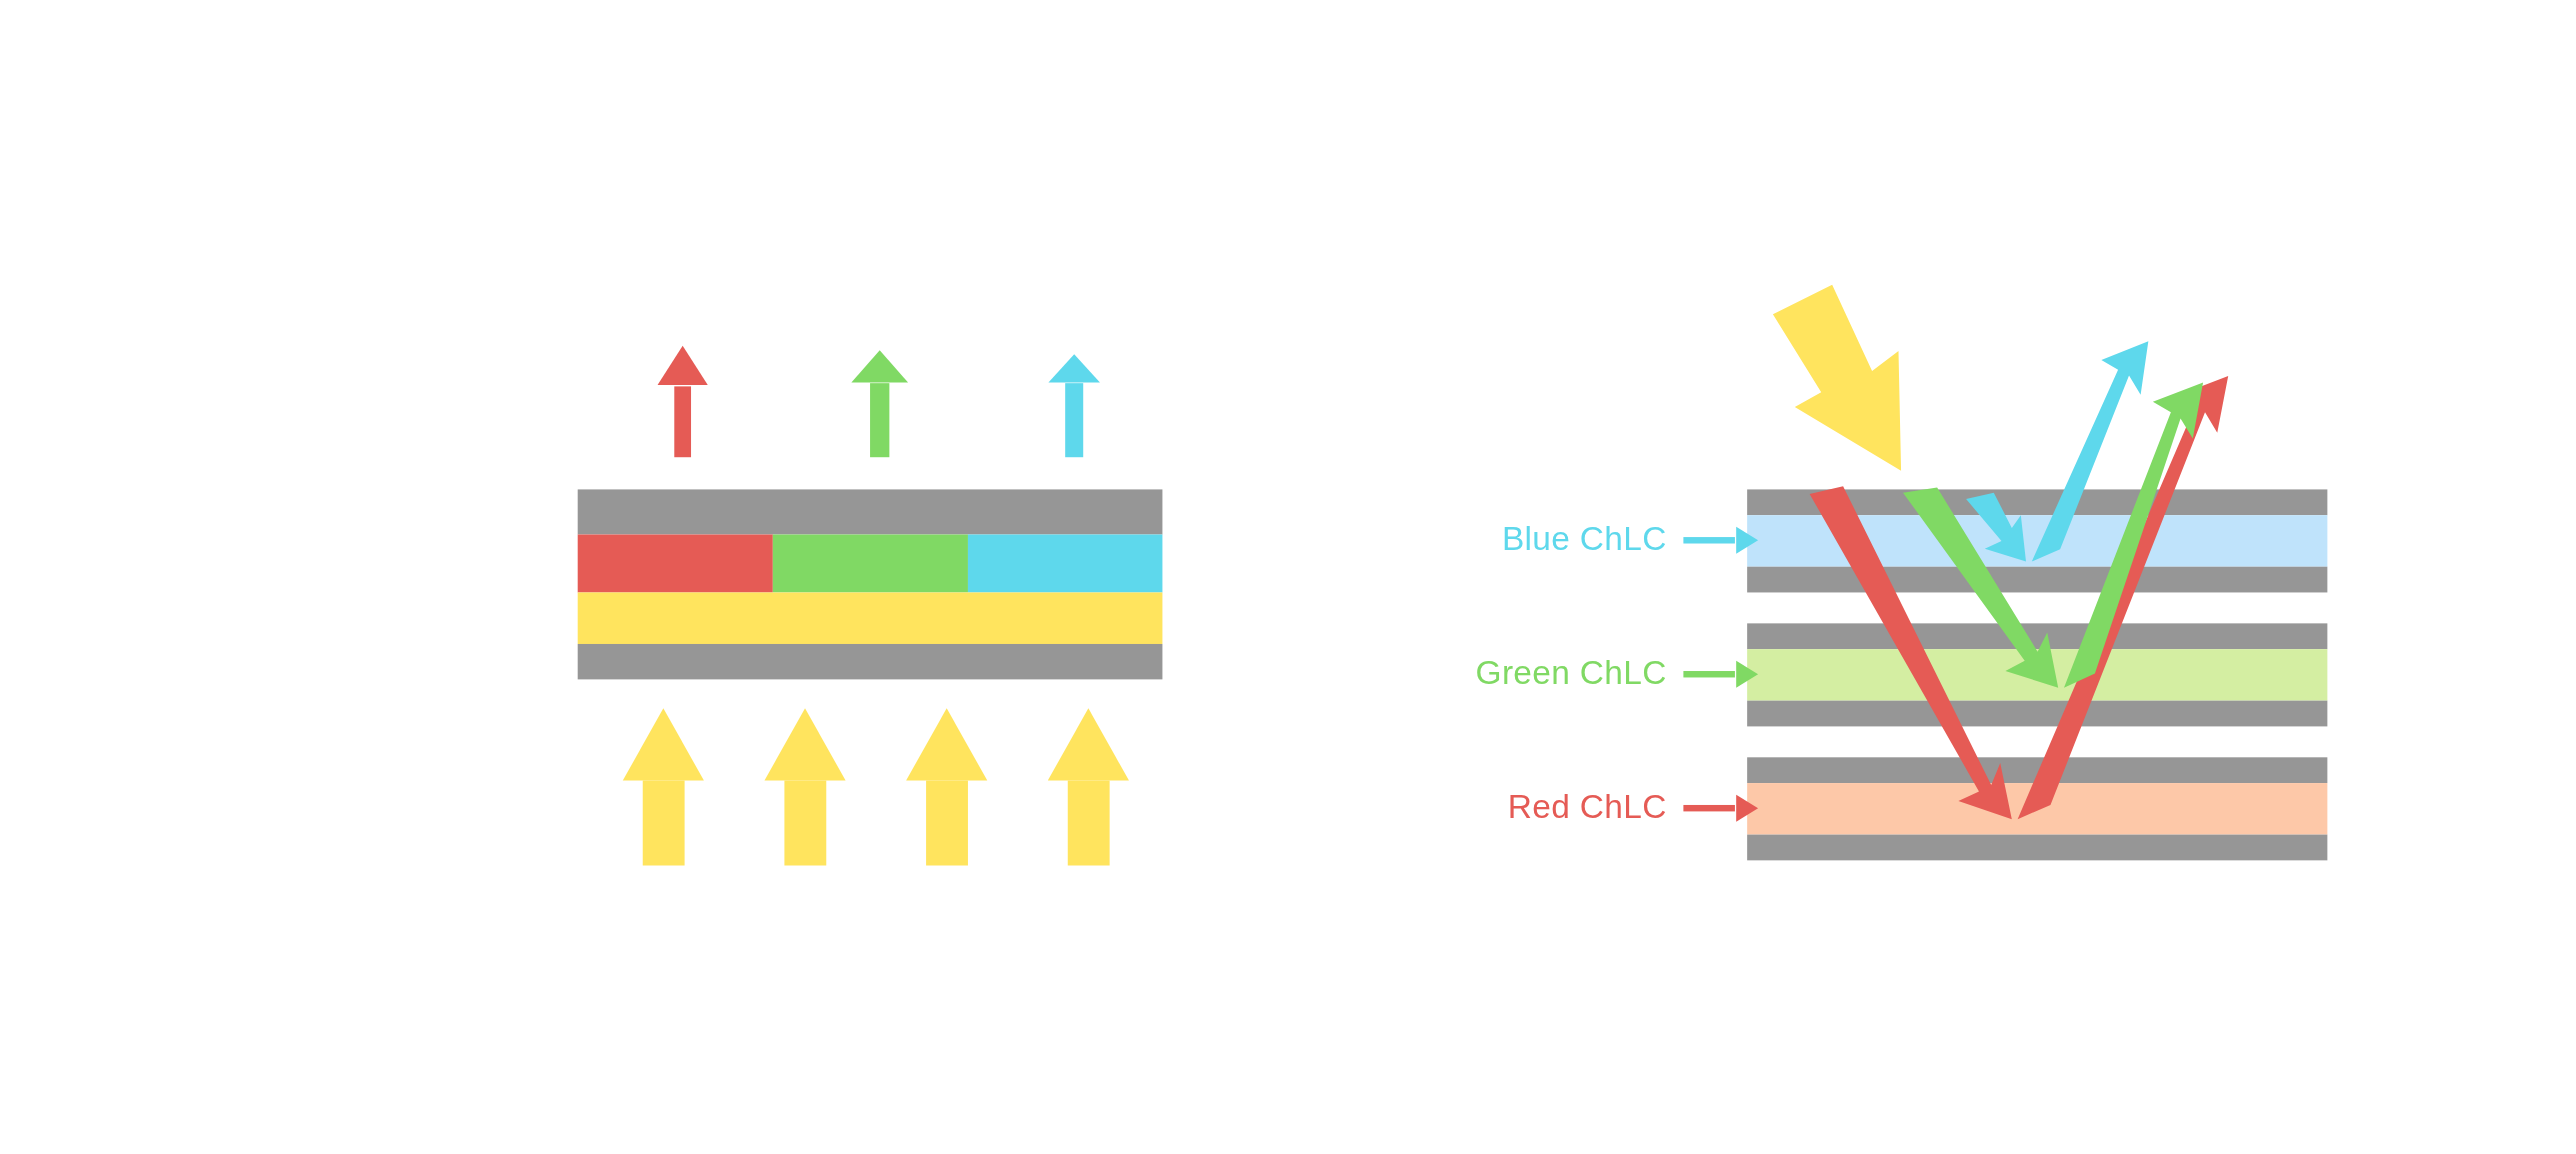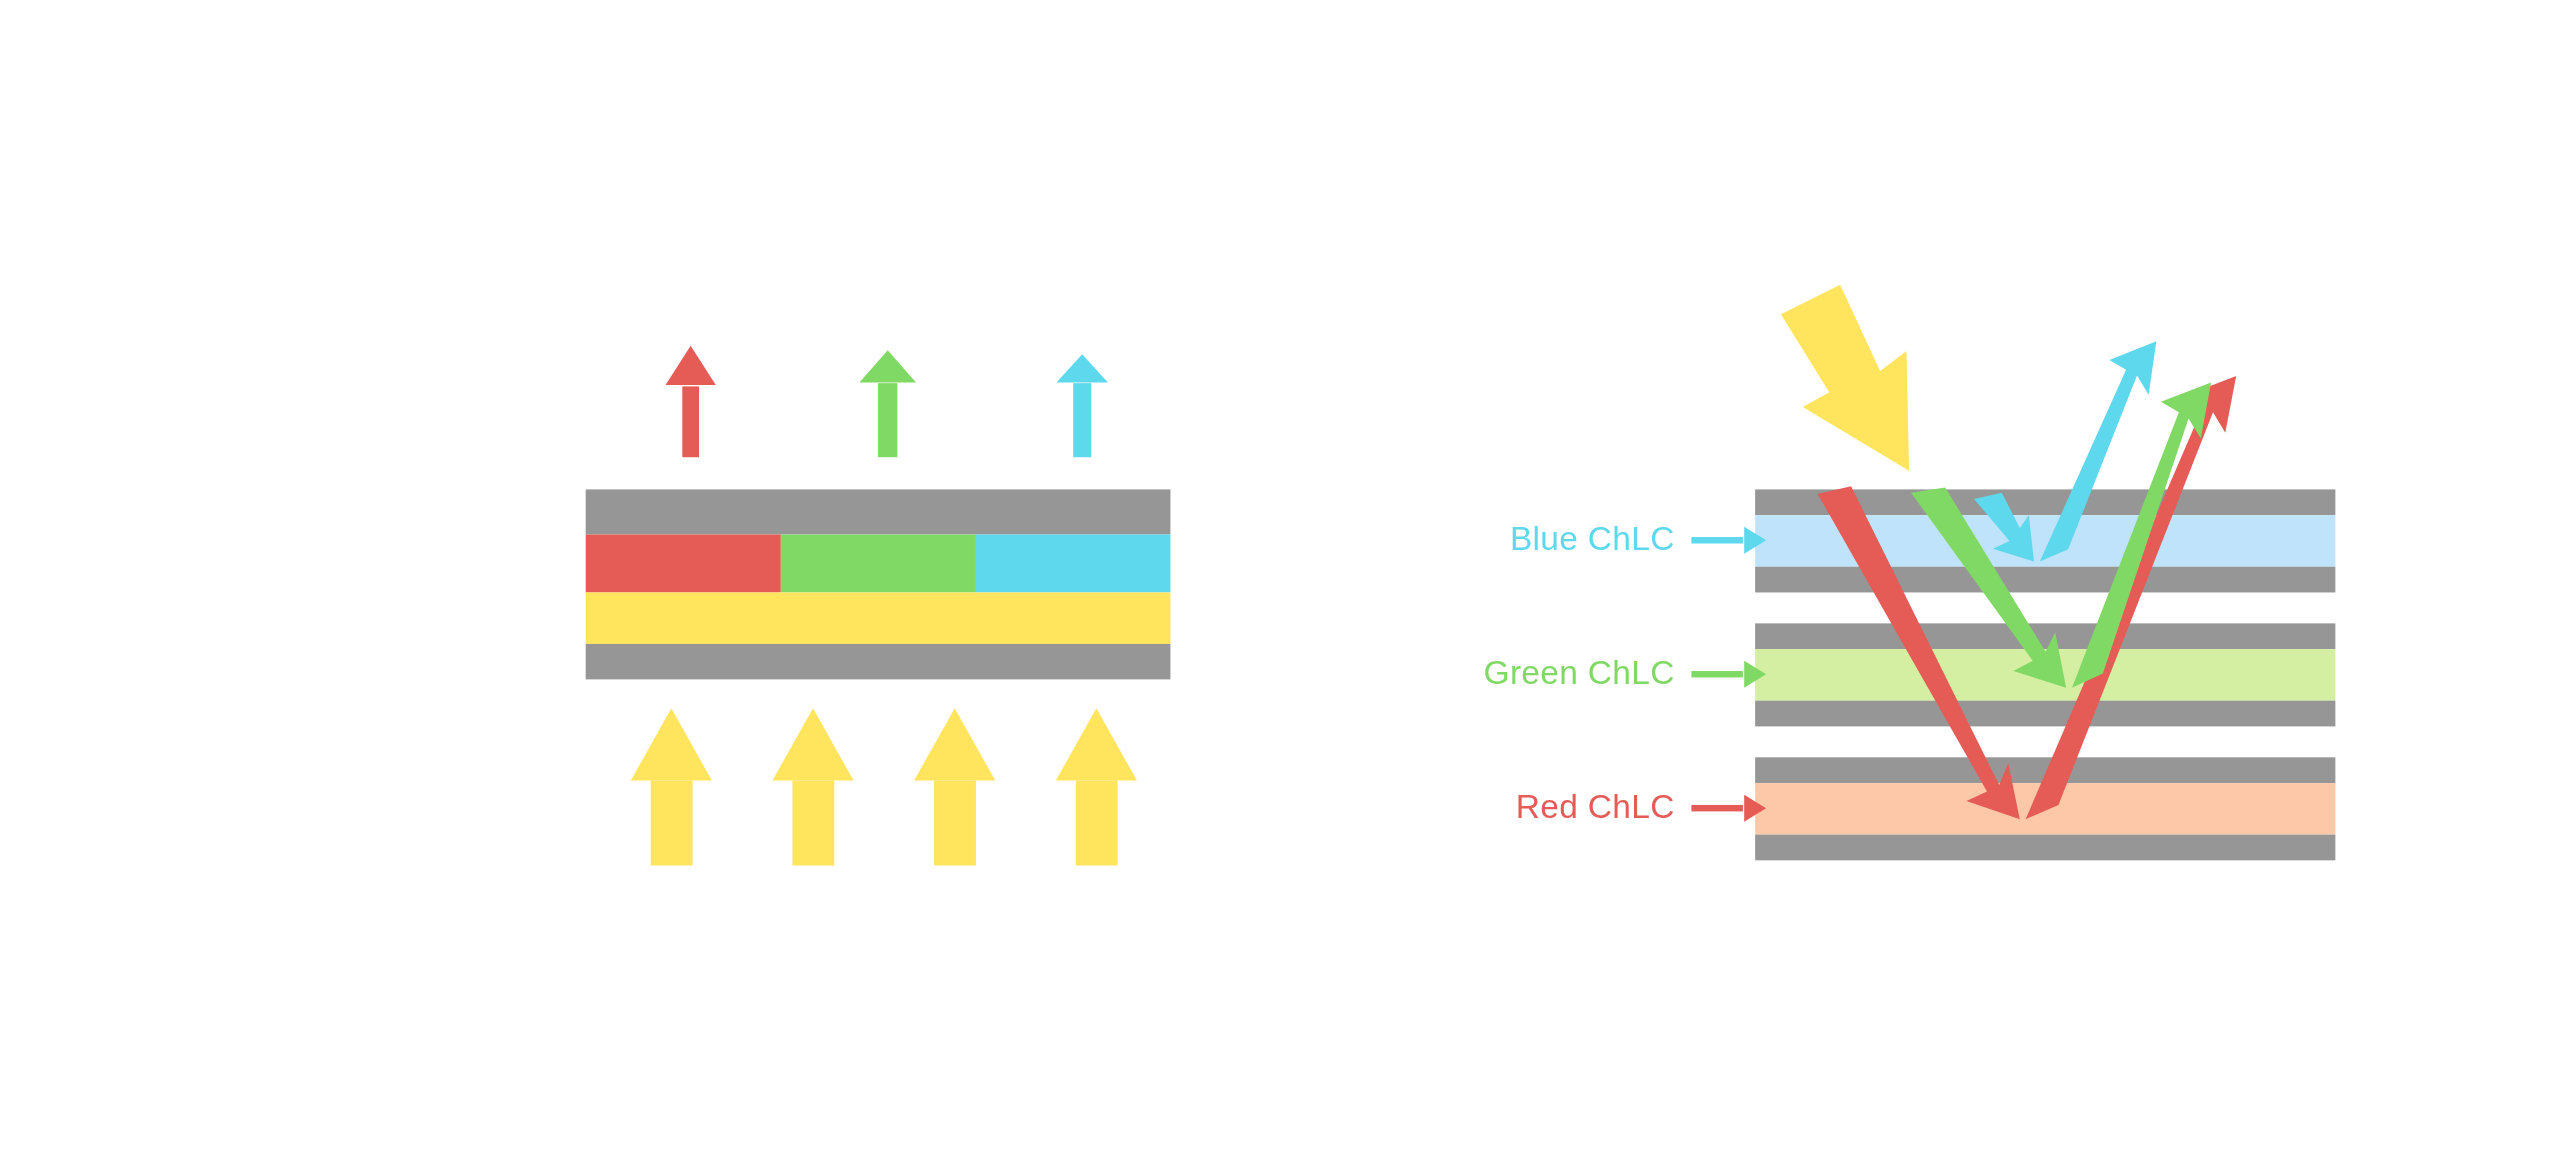--- a/index.html
+++ b/index.html
@@ -1,18 +1,18 @@
 <!DOCTYPE html>
 <html style="font-size:10.3px"><head>
 <meta charset="utf-8">
 <style>
   html,body{margin:0;padding:0;background:#ffffff;}
   body{width:2576px;height:1154px;position:relative;overflow:hidden;
        font-family:"Liberation Sans", sans-serif;}
-  #root{position:absolute;left:8px;top:0;width:2116px;height:1154px;}
+  #root{position:absolute;left:0;top:0;width:2116px;height:1154px;}
   svg.stage{position:absolute;left:0;top:0;width:2576px;height:1154px;display:block;}
   .lbl{font-family:"Liberation Sans", sans-serif;font-size:52px;font-weight:400;
        letter-spacing:0.5px;dominant-baseline:middle;text-anchor:end;}
 </style>
 </head>
 <body>
 
 <div id="root">
 <svg class="stage" viewBox="0 0 4000 1792" xmlns="http://www.w3.org/2000/svg">
 

